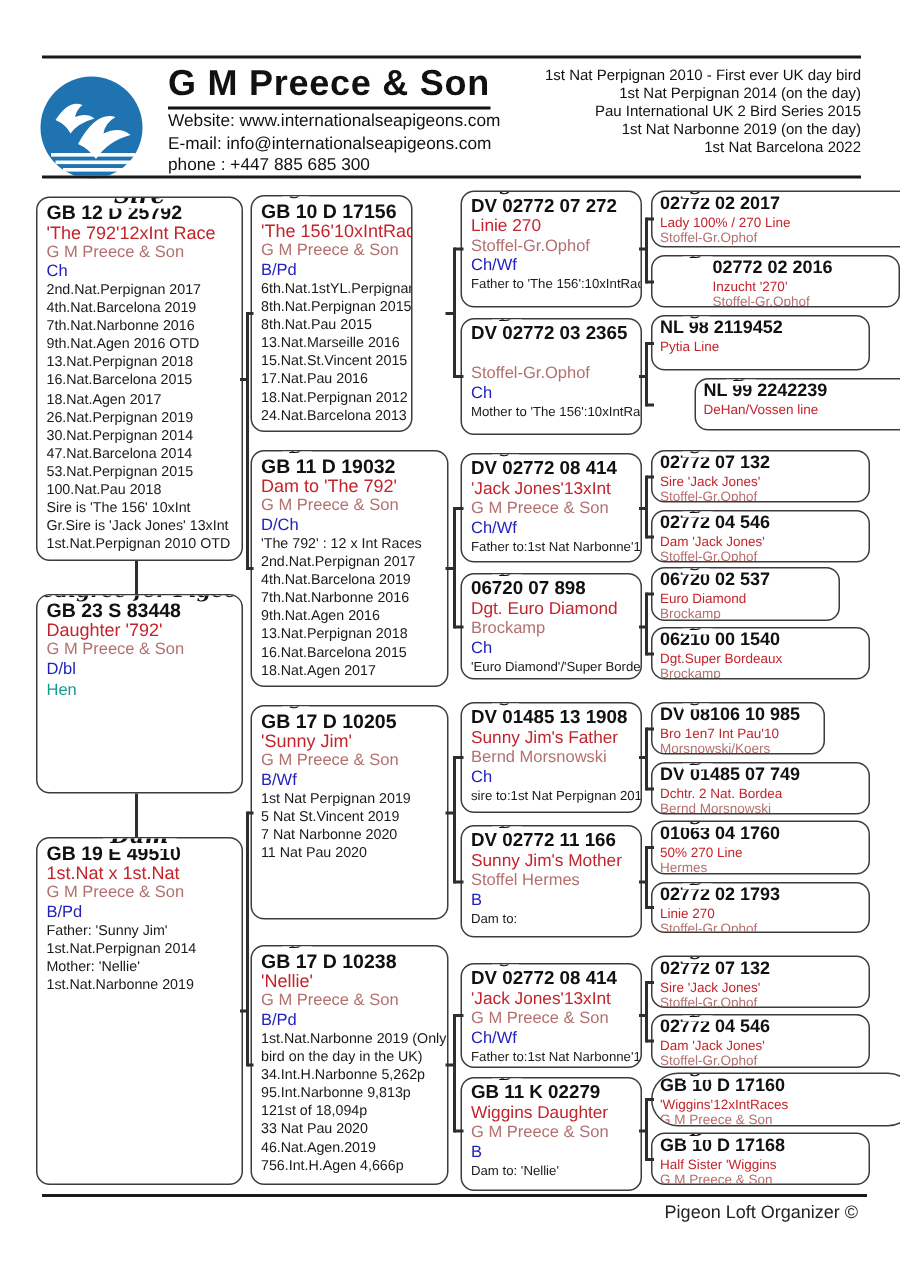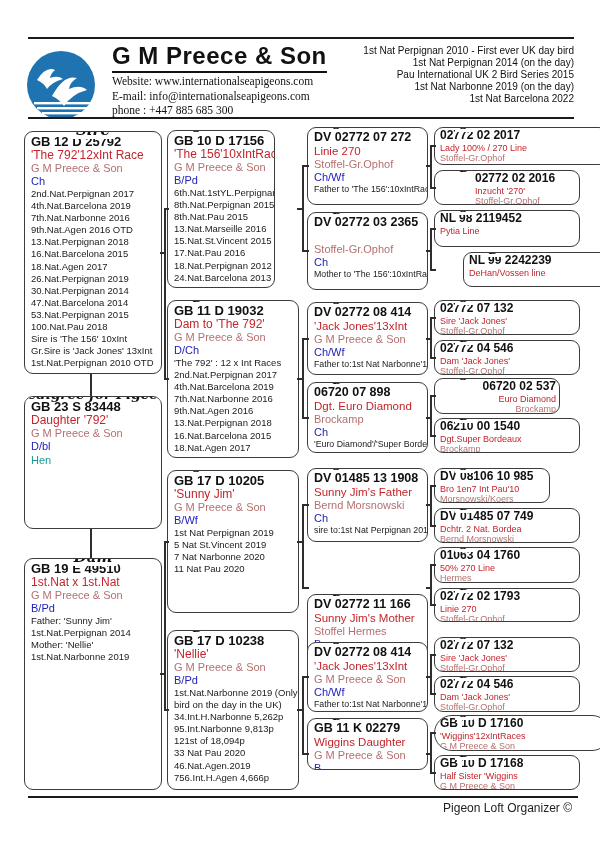--- a/index.html
+++ b/index.html
@@ -4,21 +4,21 @@
 <style>
   html,body{margin:0;padding:0;background:#e8e8e8;}
   .page{position:relative;width:600px;height:848px;background:#ffffff;margin:0 auto;
         font-family:"Liberation Sans",sans-serif;color:#1a1a1a;overflow:hidden;}
   .rule{position:absolute;background:#1a1a1a;height:2px;}
   .abs{position:absolute;}
 
   
   .title{font-size:24px;font-weight:bold;letter-spacing:0.5px;border-bottom:2.5px solid #111;
          padding-bottom:1px;display:inline-block;color:#111;}
-  .contact{font-size:11.5px;line-height:14.6px;color:#111;font-family:Liberation Serif, serif;}
+  .contact{font-size:11.5px;line-height:14.6px;color:#111;}
   .achv{font-size:10px;line-height:12px;color:#111;text-align:right;width:320px;}
 
   
   .pbox{position:absolute;border:1.6px solid #3c3c3c;border-radius:9px;background:#fff;
         padding:2px 4px 2px 6px;box-sizing:border-box;overflow:hidden;}
   .tag{position:absolute;top:-9px;left:20px;background:#fff;padding:0 5px;
        font-family:"DejaVu Serif",serif;font-style:italic;font-weight:bold;font-size:11px;color:#111;z-index:3;}
   .tag.center{left:50%;transform:translateX(-50%);top:-11px;font-size:15px;white-space:nowrap;}
   .tag.small-center{font-size:13.5px;}
   .ring{font-weight:bold;font-size:13px;line-height:15px;color:#111;white-space:nowrap;}
@@ -209,51 +209,51 @@
         <div class="note">'Euro Diamond'/'Super Borde'</div>
       </div>
       <div class="pbox g3" style="left: 307px; top: 468px; width: 121px; height: 74px;">
         <div class="tag">S</div>
         <div class="ring">DV 01485 13 1908</div>
         <div class="name">Sunny Jim's Father</div>
         <div class="owner">Bernd Morsnowski</div>
         <div class="colorline">Ch</div>
         <div class="note">sire to:1st Nat Perpignan 2019</div>
       </div>
-      <div class="pbox g3" style="left: 307px; top: 550px; width: 121px; height: 75px; margin-top: 44px;">
+      <div class="pbox g3" style="left: 307px; top: 550px; width: 121px; height: 75px;">
         <div class="tag">D</div>
         <div class="ring">DV 02772 11 166</div>
         <div class="name">Sunny Jim's Mother</div>
         <div class="owner">Stoffel Hermes</div>
         <div class="colorline">B</div>
         <div class="note">Dam to:</div>
       </div>
       <div class="pbox g3" style="left: 307px; top: 642px; width: 121px; height: 70px;">
         <div class="tag">S</div>
         <div class="ring">DV 02772 08 414</div>
         <div class="name">'Jack Jones'13xInt</div>
         <div class="owner">G M Preece &amp; Son</div>
         <div class="colorline">Ch/Wf</div>
         <div class="note">Father to:1st Nat Narbonne'19</div>
       </div>
-      <div class="pbox g3" style="left: 307px; top: 718px; width: 121px; height: 52px;">
+      <div class="pbox g3" style="left: 307px; top: 718px; width: 121px; height: 76px;">
         <div class="tag">D</div>
         <div class="ring">GB 11 K 02279</div>
         <div class="name">Wiggins Daughter</div>
         <div class="owner">G M Preece &amp; Son</div>
         <div class="colorline">B</div>
         <div class="note">Dam to: 'Nellie'</div>
       </div>
       <div class="pbox g4" style="left: 434px; top: 127px; width: 174px; height: 38px;">
         <div class="tag">S</div>
         <div class="ring">02772 02 2017</div>
         <div class="name">Lady 100% / 270 Line</div>
         <div class="owner">Stoffel-Gr.Ophof</div>
       </div>
-      <div class="pbox g4" style="left: 434px; top: 170px; width: 146px; height: 35px; padding-left: 40px;">
+      <div class="pbox g4" style="left: 434px; top: 170px; width: 166px; height: 35px; padding-left: 40px;">
         <div class="tag">D</div>
         <div class="ring">02772 02 2016</div>
         <div class="name">Inzucht '270'</div>
         <div class="owner">Stoffel-Gr.Ophof</div>
       </div>
       <div class="pbox g4" style="left: 434px; top: 210px; width: 146px; height: 37px;">
         <div class="tag">S</div>
         <div class="ring">NL 98 2119452</div>
         <div class="name">Pytia Line</div>
         <div class="owner"></div>
@@ -269,21 +269,21 @@
         <div class="ring">02772 07 132</div>
         <div class="name">Sire 'Jack Jones'</div>
         <div class="owner">Stoffel-Gr.Ophof</div>
       </div>
       <div class="pbox g4" style="left: 434px; top: 340px; width: 146px; height: 35px;">
         <div class="tag">D</div>
         <div class="ring">02772 04 546</div>
         <div class="name">Dam 'Jack Jones'</div>
         <div class="owner">Stoffel-Gr.Ophof</div>
       </div>
-      <div class="pbox g4" style="left: 434px; top: 378px; width: 126px; height: 36px; text-align: right;">
+      <div class="pbox g4" style="left: 434px; top: 378px; width: 126px; height: 36px;">
         <div class="tag">S</div>
         <div class="ring">06720 02 537</div>
         <div class="name">Euro Diamond</div>
         <div class="owner">Brockamp</div>
       </div>
       <div class="pbox g4" style="left: 434px; top: 418px; width: 146px; height: 35px;">
         <div class="tag">D</div>
         <div class="ring">06210 00 1540</div>
         <div class="name">Dgt.Super Bordeaux</div>
         <div class="owner">Brockamp</div>

